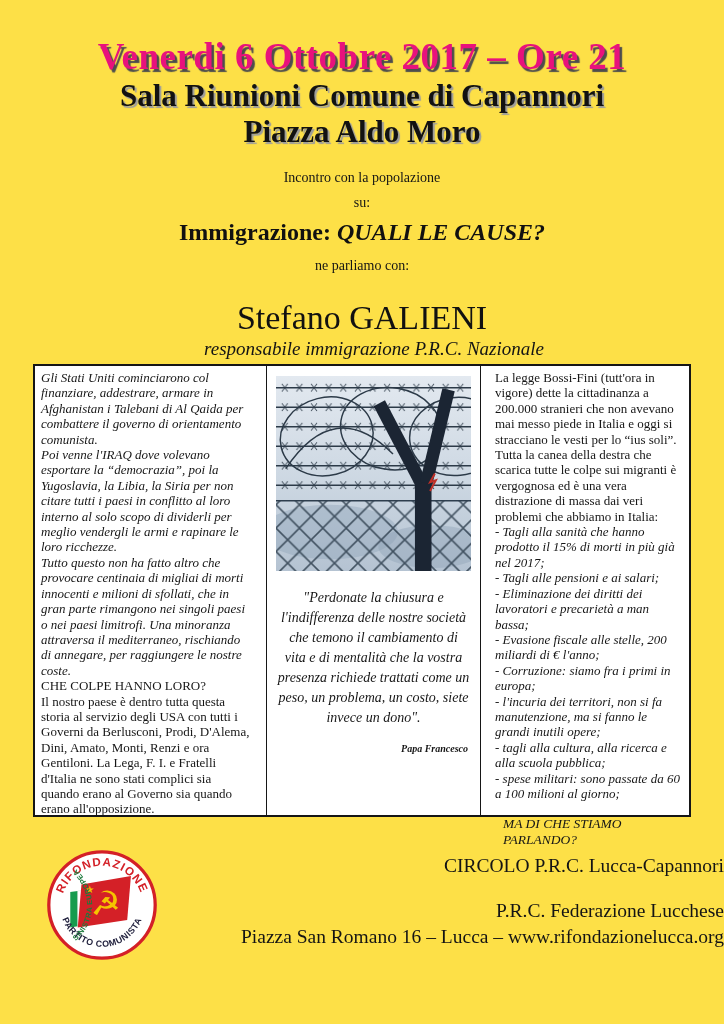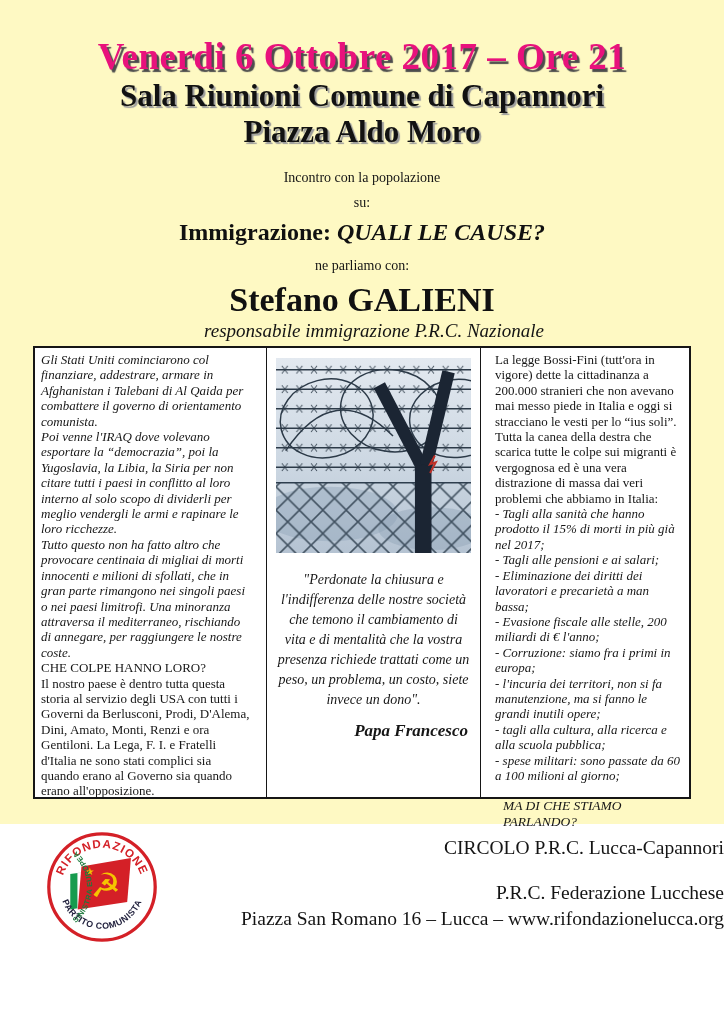--- a/index.html
+++ b/index.html
@@ -1,42 +1,42 @@
 <!DOCTYPE html>
 <html><head>
 <meta charset="utf-8">
 <style>
   html,body{margin:0;padding:0;background:#ffffff;}
   body{width:724px;height:1024px;overflow:hidden;font-family:"Liberation Serif",serif;color:#1a1a1a;}
-  .page{width:724px;height:824px;background:#fef9c3;position:relative;}
+  .page{width:724px;height:1024px;background:#fde047;position:relative;}
 
   header{text-align:center;padding-top:36px;}
   .date-line{font-size:37px;font-weight:bold;color:#e8127c;line-height:42px;letter-spacing:.5px;
              text-shadow:2.5px 2.5px 1px #4d4d4d;}
   .venue-line{font-size:31px;font-weight:bold;color:#121212;line-height:36px;
               text-shadow:2px 2px 1px #9c9c9c;}
   .intro-line{font-size:14px;line-height:25px;color:#141414;}
   .intro-first{margin-top:15px;}
   .topic-line{font-size:24px;font-weight:bold;line-height:28px;margin-top:3px;color:#111;}
   .topic-line .q{font-style:italic;}
   .intro-third{margin-top:6px;line-height:27px;}
-  .speaker-name{font-size:34px;font-weight:bold;line-height:40px;color:#111;margin-top:1px;}
+  .speaker-name{font-size:34px;font-weight:normal;line-height:40px;color:#111;margin-top:19px;}
   .speaker-role{font-size:19px;font-style:italic;line-height:21px;color:#141414;padding-left:24px;}
 
   .cols{display:flex;width:658px;margin:5px 0 0 33px;border:2px solid #161616;box-sizing:border-box;height:453px;background:#fff;gap:8px;}
   .cell{box-sizing:border-box;padding:4px 6px;font-size:13px;line-height:15.4px;color:#161616;}
   .cell p{margin:0;}
   .col-left{width:223px;}
   .col-mid{width:215px;border-left:1.6px solid #161616;border-right:1.6px solid #161616;padding:8px 8px 4px;}
   .col-right{flex:1;}
   .it{font-style:italic;}
 
   .photo{width:195px;height:195px;margin:2px auto 0;display:block;}
   .quote{font-style:italic;text-align:center;font-size:14px;line-height:20px;margin-top:17px;padding:0 2px;color:#171717;}
-  .quote-author{font-weight:bold;font-style:italic;font-size:17px;text-align:right;margin-top:13px;padding-right:4px;}
+  .quote-author{font-weight:bold;font-style:italic;font-size:10px;text-align:right;margin-top:13px;padding-right:4px;}
 
   .bullets div{margin:0;font-style:italic;}
   .closing{font-style:italic;margin-top:15px;margin-left:8px;font-size:13.5px;}
 
   footer{display:flex;margin-top:32px;padding-left:46px;align-items:flex-start;}
   .logo{width:112px;height:112px;flex:0 0 112px;}
   .ftext{flex:1;text-align:right;font-size:19.5px;line-height:26px;color:#141414;padding-top:4px;}
   .f-federation{margin-top:19px;}
 </style>
 </head>

